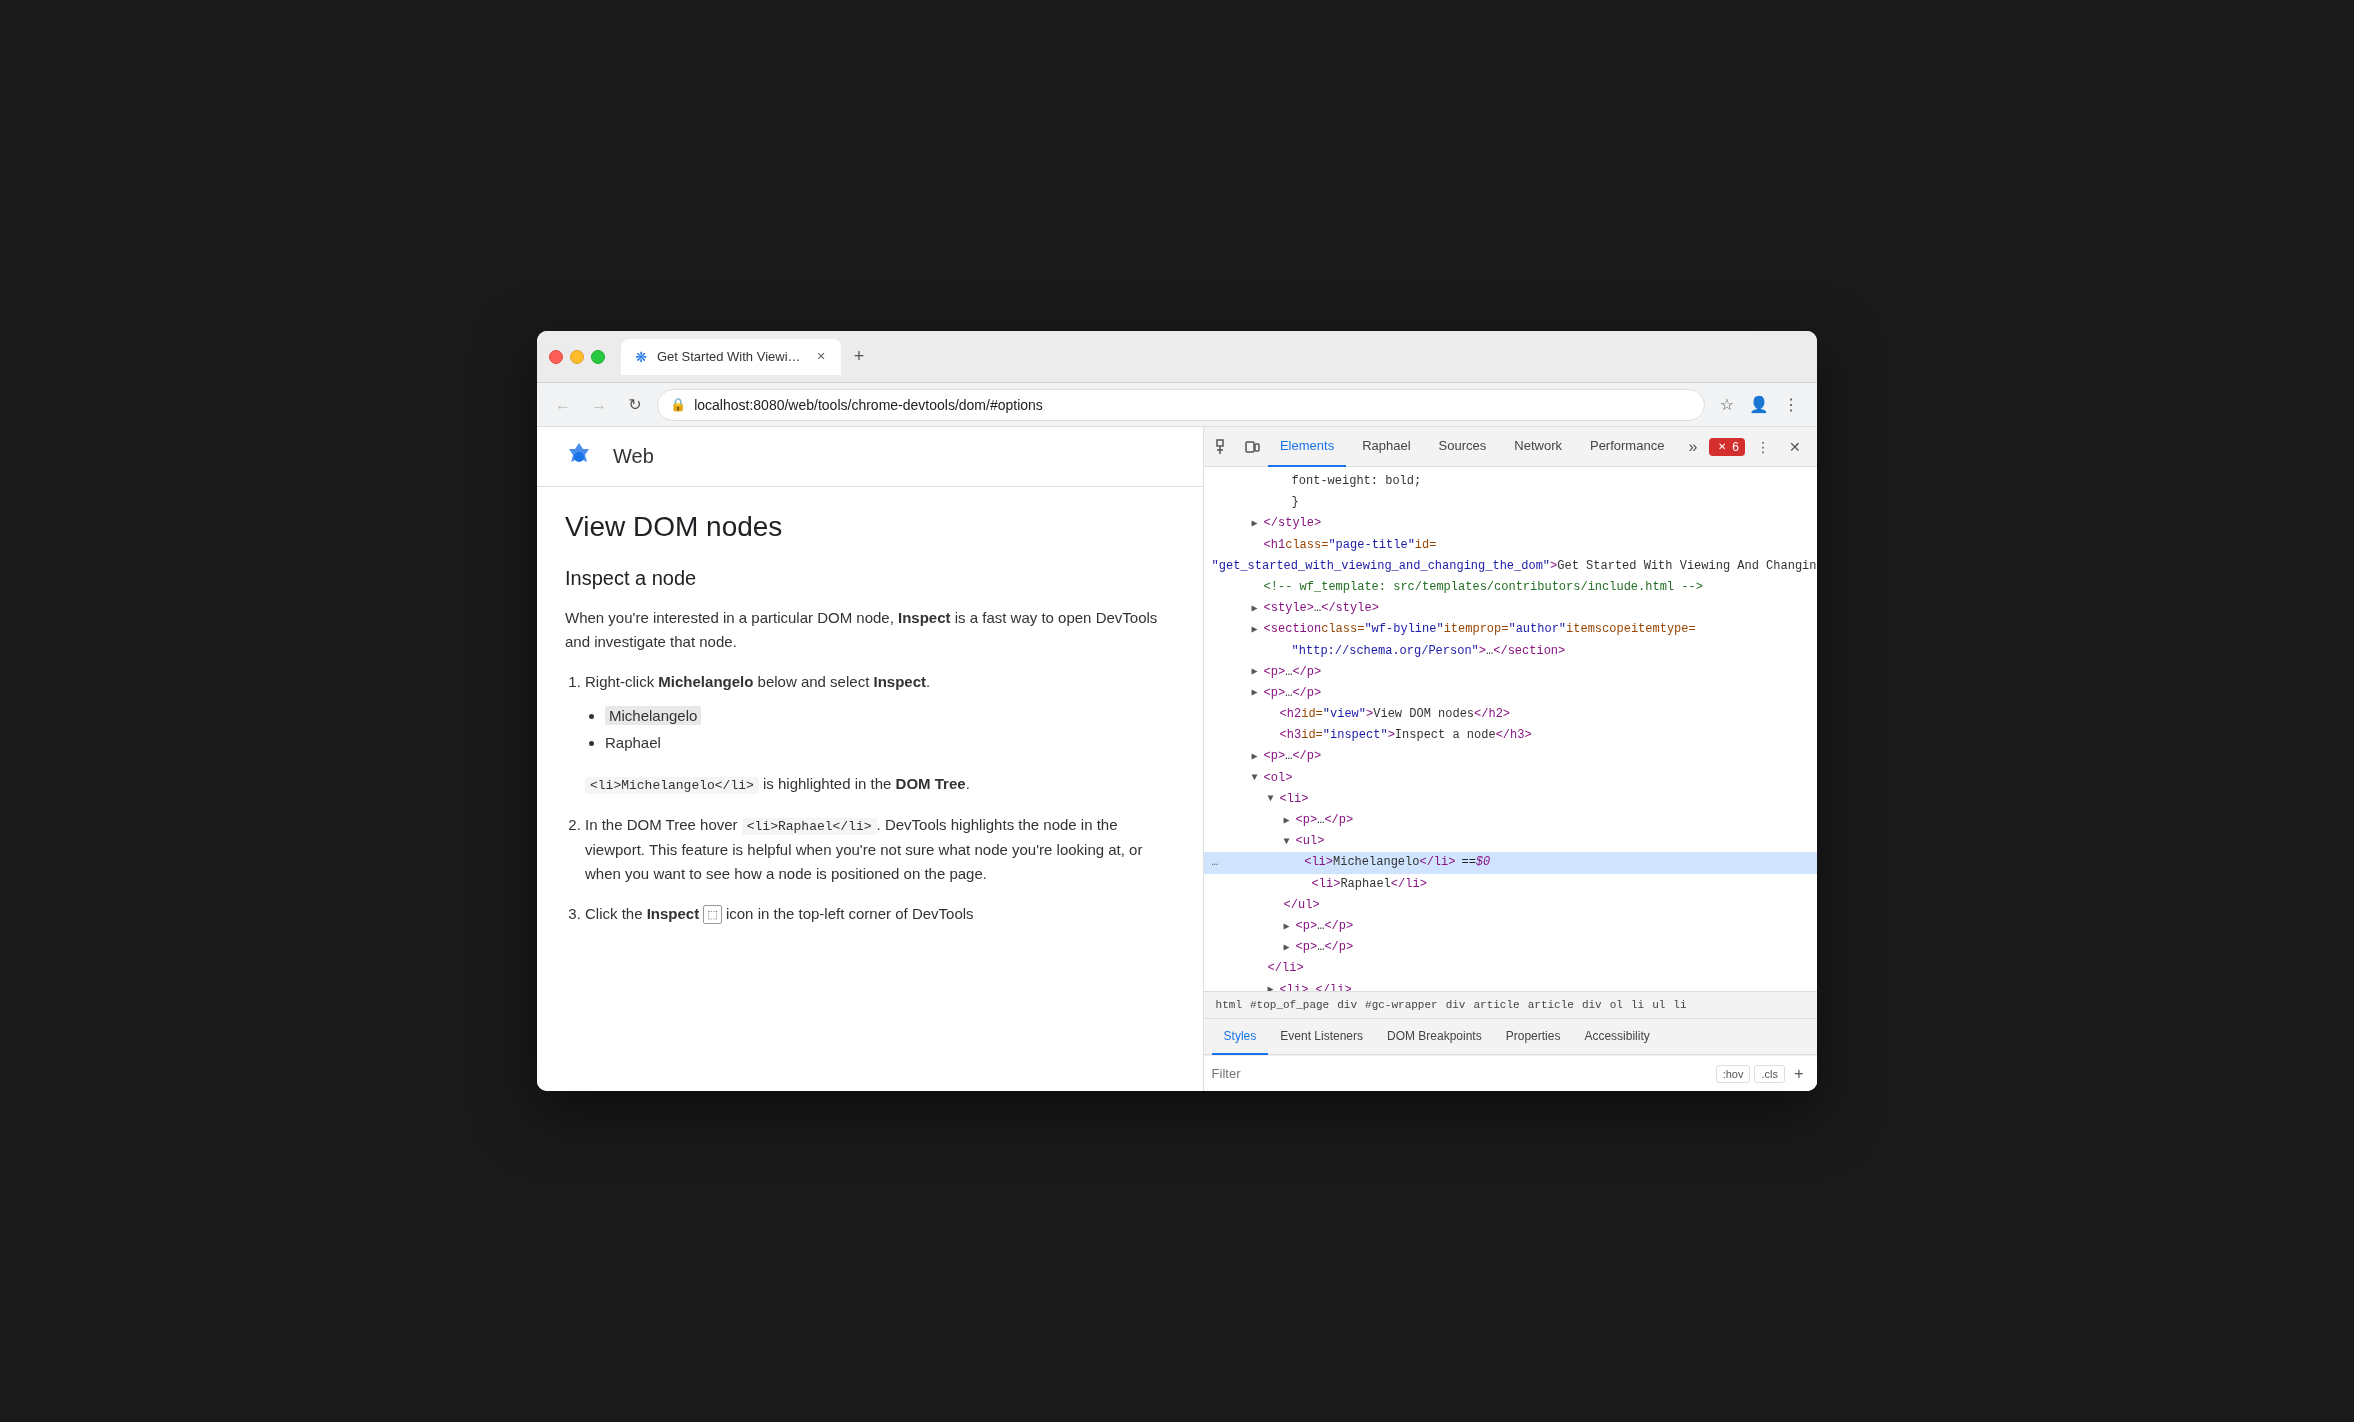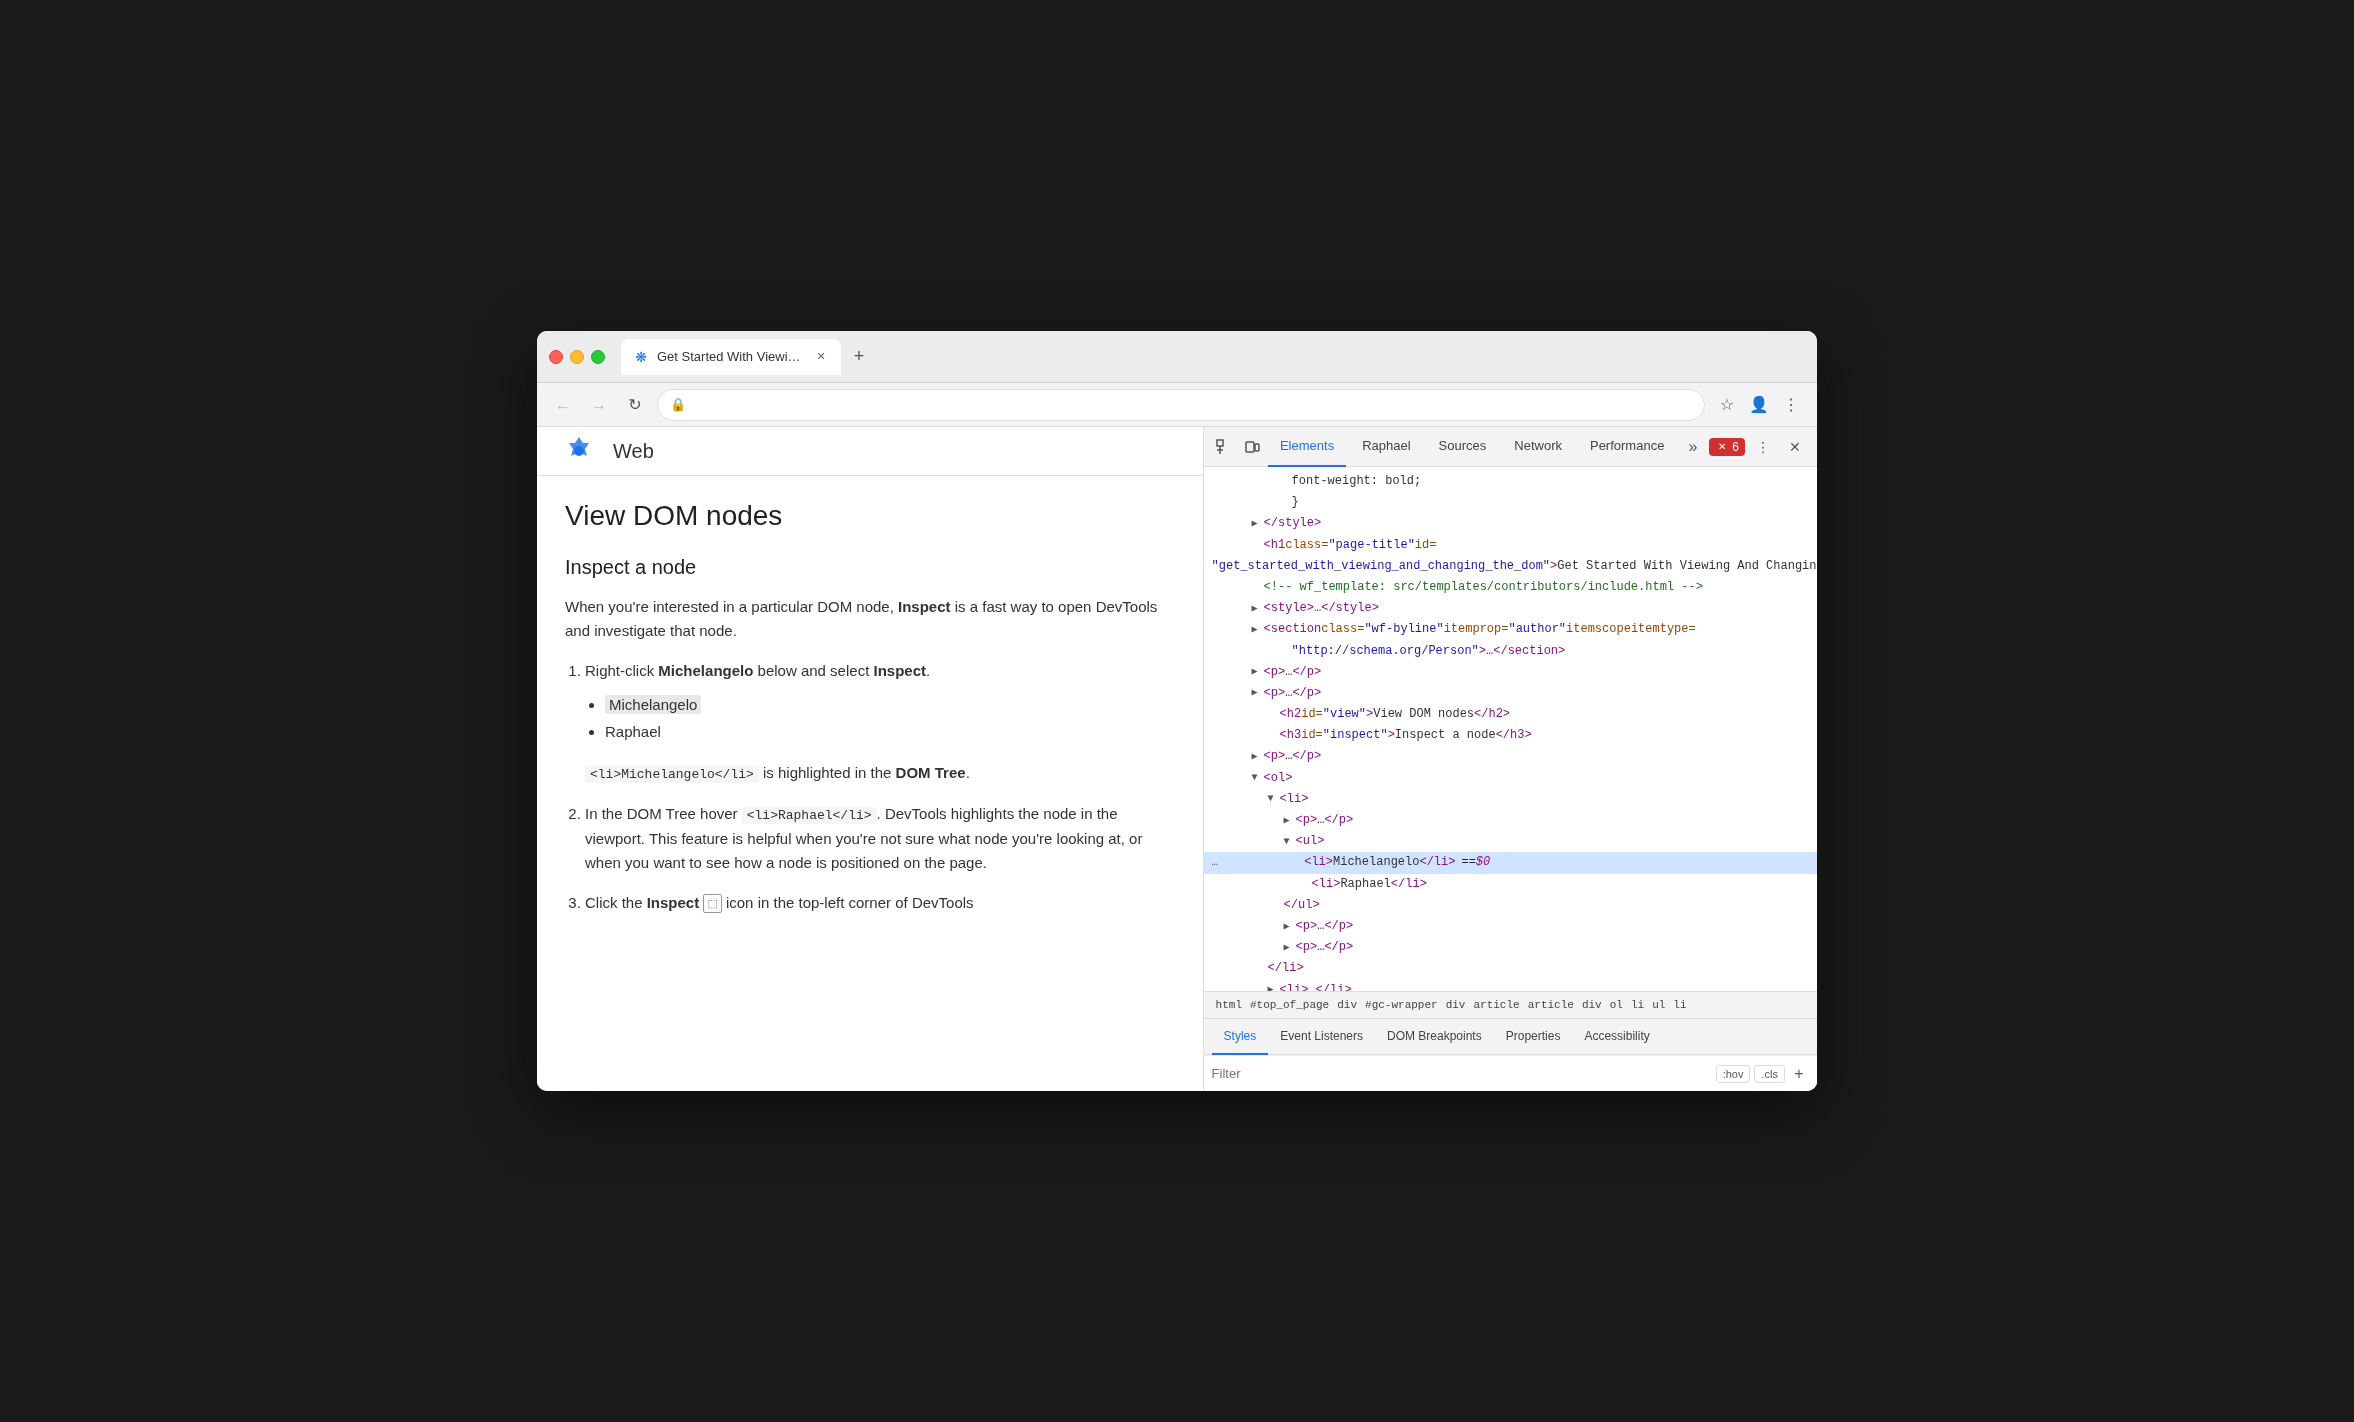--- a/index.html
+++ b/index.html
@@ -162,21 +162,21 @@
     }
     
     .page-content {
       width: 52%;
       background: #ffffff;
       overflow-y: auto;
       display: flex;
       flex-direction: column;
     }
     .page-header {
-      height: 49px;
+      height: 60px;
       background: #ffffff;
       display: flex;
       align-items: center;
       padding: 0 24px;
       gap: 16px;
       border-bottom: 1px solid #e0e0e0;
       flex-shrink: 0;
     }
     .page-logo {
       width: 36px;
@@ -475,20 +475,21 @@
       <div class="new-tab-btn">+</div>
     </div>
   </div>
 
   <div class="address-bar">
     <div class="nav-btn disabled">←</div>
     <div class="nav-btn disabled">→</div>
     <div class="nav-btn">↻</div>
     <div class="url-bar">
       <span class="url-icon">🔒</span>
+      <span class="url-text">localhost:8080/web/tools/chrome-devtools/dom/#options</span>
     </div>
     <div class="toolbar-right">
       <div class="toolbar-btn">☆</div>
       <div class="toolbar-btn">👤</div>
       <div class="toolbar-btn">⋮</div>
     </div>
   </div>
 
   <div class="main-content">
 

